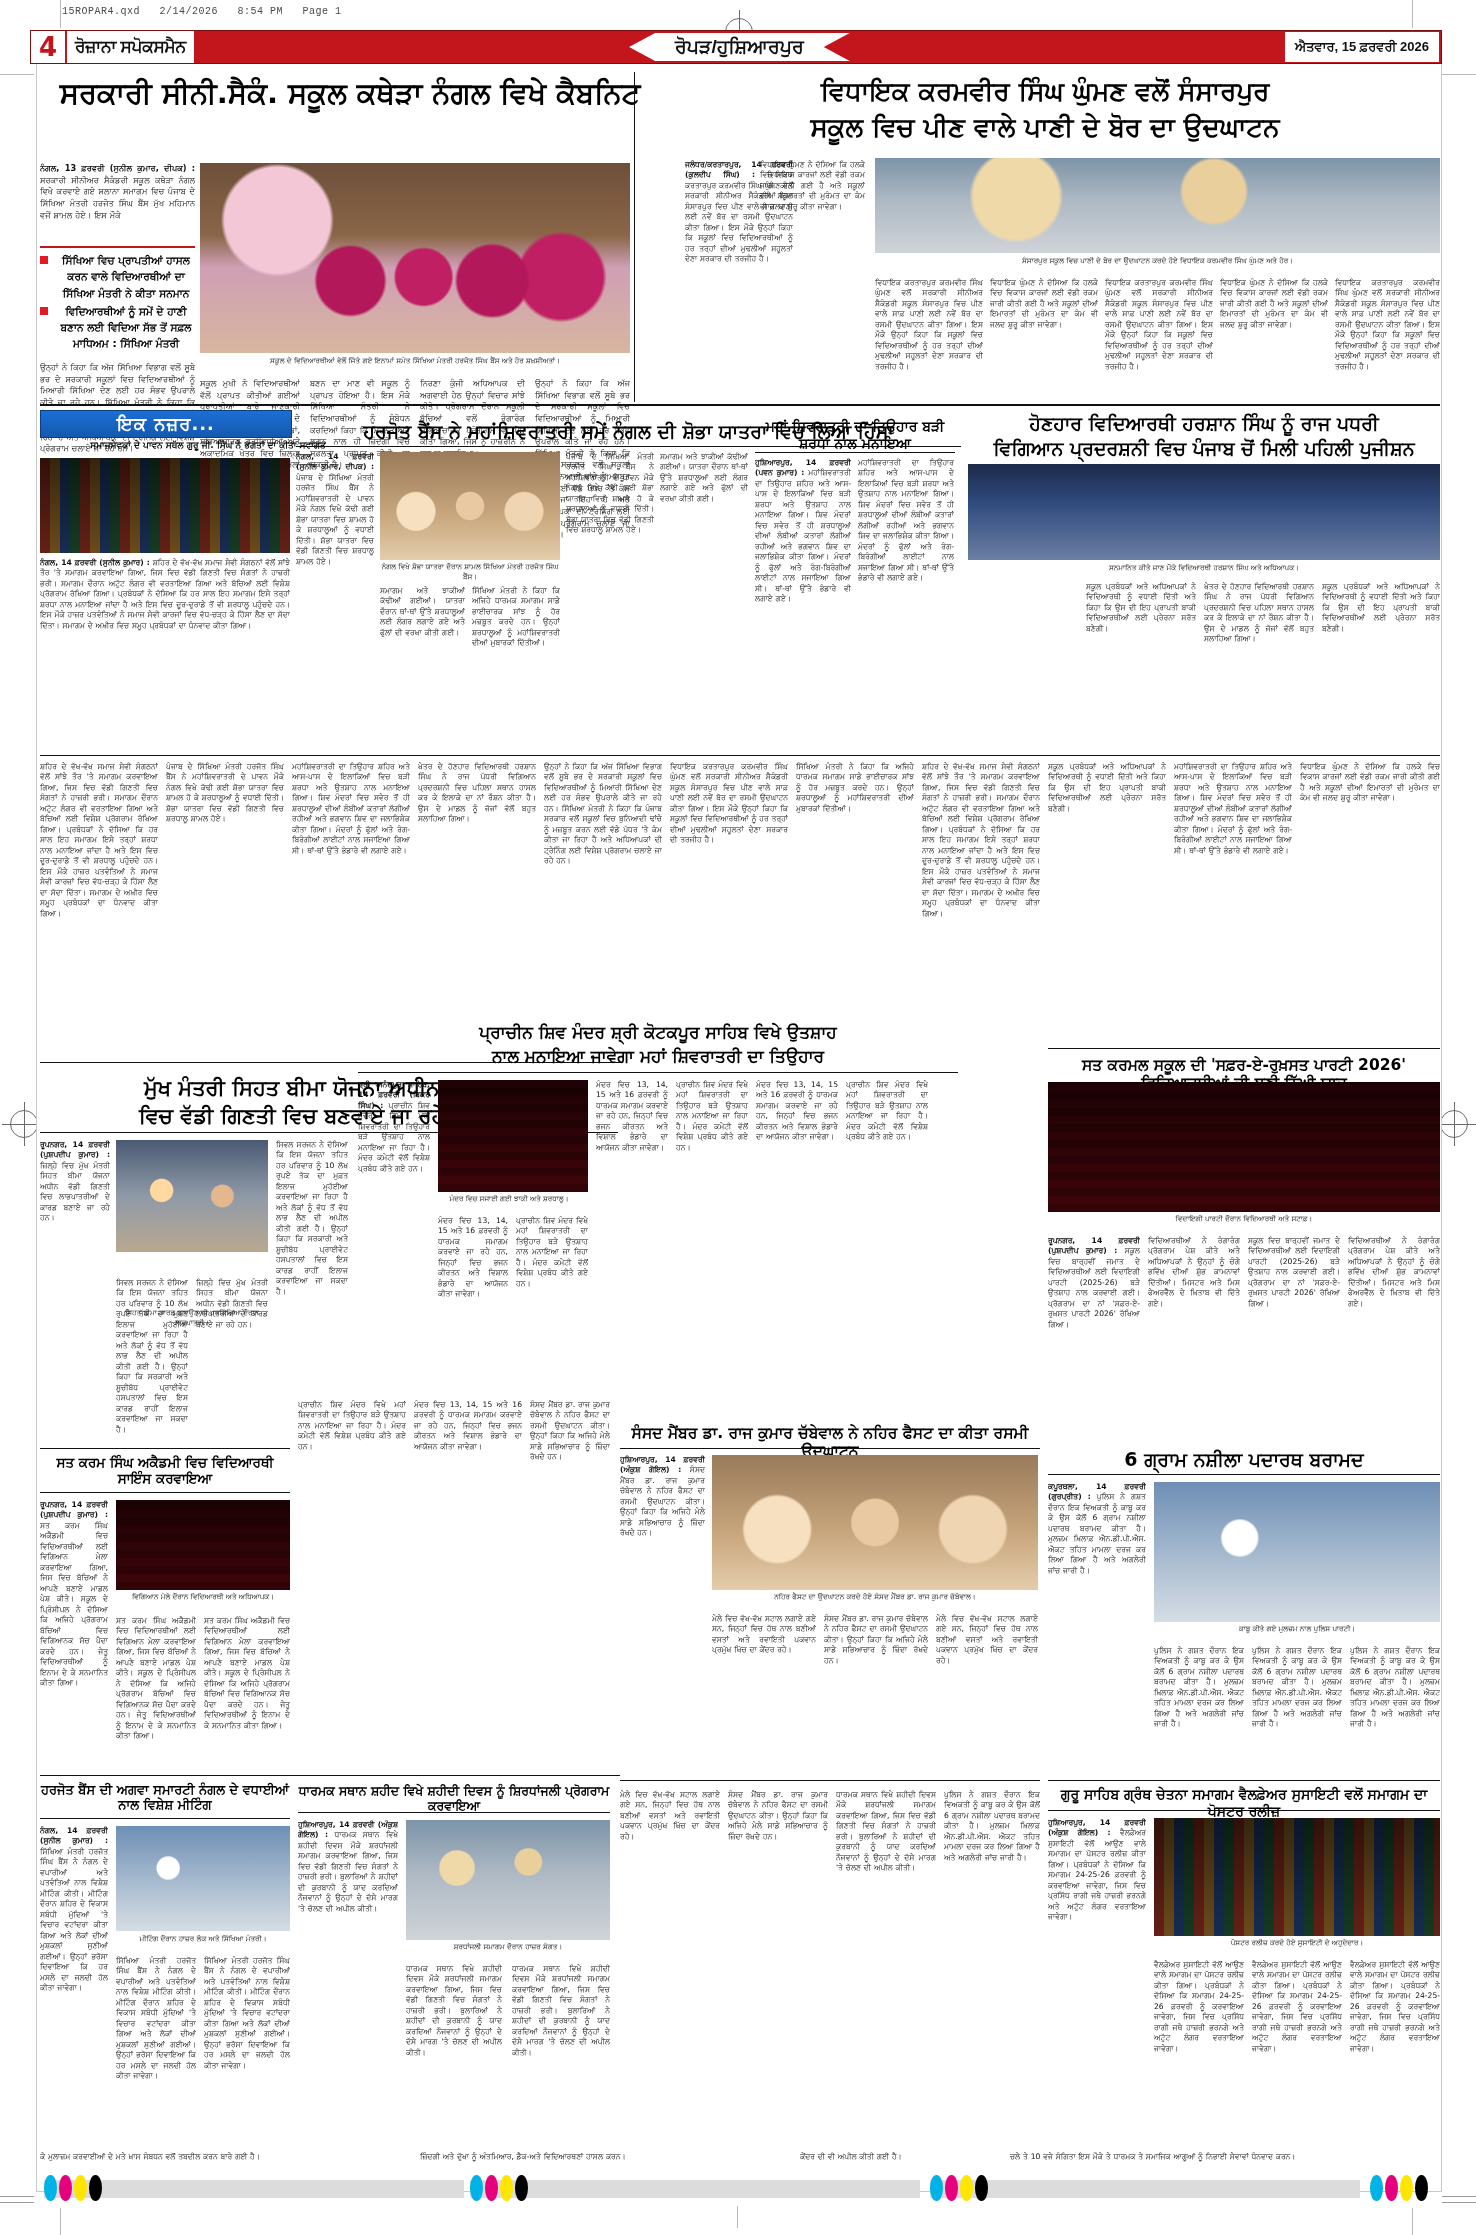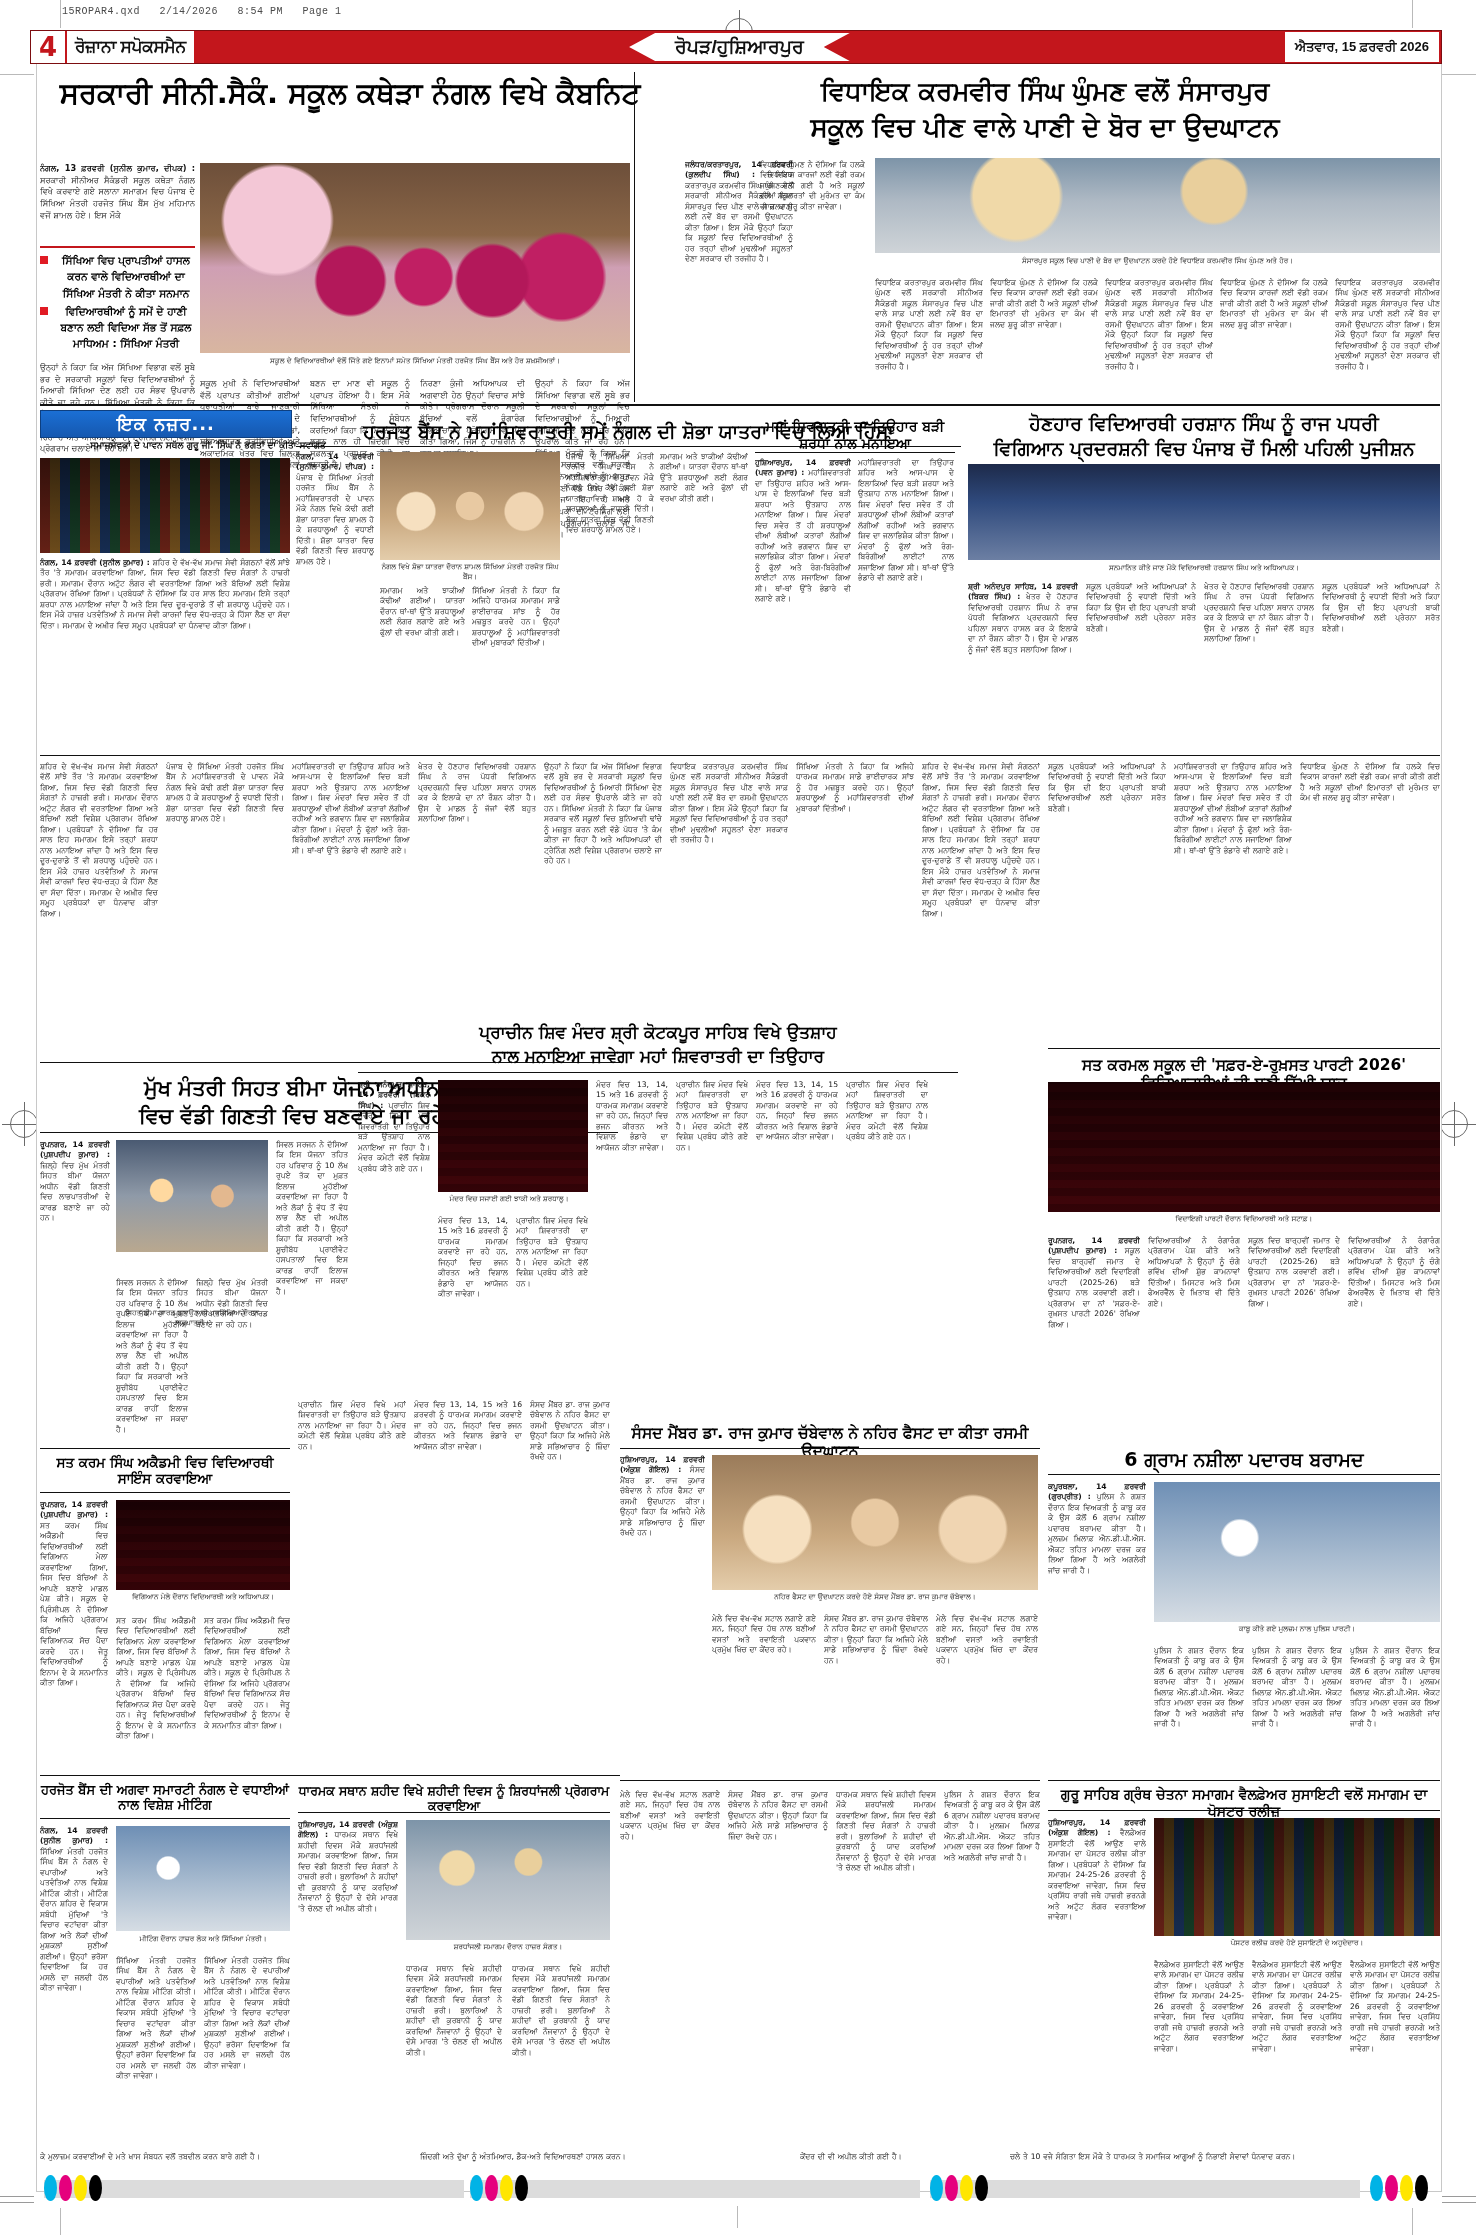--- a/index.html
+++ b/index.html
@@ -331,24 +331,20 @@
     <span>ਮਹਾਂਸ਼ਿਵਰਾਤਰੀ ਦਾ ਤਿਉਹਾਰ ਸ਼ਹਿਰ ਅਤੇ ਆਸ-ਪਾਸ ਦੇ ਇਲਾਕਿਆਂ ਵਿਚ ਬੜੀ ਸ਼ਰਧਾ ਅਤੇ ਉਤਸ਼ਾਹ ਨਾਲ ਮਨਾਇਆ ਗਿਆ। ਸ਼ਿਵ ਮੰਦਰਾਂ ਵਿਚ ਸਵੇਰ ਤੋਂ ਹੀ ਸ਼ਰਧਾਲੂਆਂ ਦੀਆਂ ਲੰਬੀਆਂ ਕਤਾਰਾਂ ਲੱਗੀਆਂ ਰਹੀਆਂ ਅਤੇ ਭਗਵਾਨ ਸ਼ਿਵ ਦਾ ਜਲਾਭਿਸ਼ੇਕ ਕੀਤਾ ਗਿਆ। ਮੰਦਰਾਂ ਨੂੰ ਫੁੱਲਾਂ ਅਤੇ ਰੰਗ-ਬਿਰੰਗੀਆਂ ਲਾਈਟਾਂ ਨਾਲ ਸਜਾਇਆ ਗਿਆ ਸੀ। ਥਾਂ-ਥਾਂ ਉੱਤੇ ਭੰਡਾਰੇ ਵੀ ਲਗਾਏ ਗਏ।</span>
   </div>
   <div class="body-col sm" style="left:858px;top:458px;width:96px;height:290px;">ਮਹਾਂਸ਼ਿਵਰਾਤਰੀ ਦਾ ਤਿਉਹਾਰ ਸ਼ਹਿਰ ਅਤੇ ਆਸ-ਪਾਸ ਦੇ ਇਲਾਕਿਆਂ ਵਿਚ ਬੜੀ ਸ਼ਰਧਾ ਅਤੇ ਉਤਸ਼ਾਹ ਨਾਲ ਮਨਾਇਆ ਗਿਆ। ਸ਼ਿਵ ਮੰਦਰਾਂ ਵਿਚ ਸਵੇਰ ਤੋਂ ਹੀ ਸ਼ਰਧਾਲੂਆਂ ਦੀਆਂ ਲੰਬੀਆਂ ਕਤਾਰਾਂ ਲੱਗੀਆਂ ਰਹੀਆਂ ਅਤੇ ਭਗਵਾਨ ਸ਼ਿਵ ਦਾ ਜਲਾਭਿਸ਼ੇਕ ਕੀਤਾ ਗਿਆ। ਮੰਦਰਾਂ ਨੂੰ ਫੁੱਲਾਂ ਅਤੇ ਰੰਗ-ਬਿਰੰਗੀਆਂ ਲਾਈਟਾਂ ਨਾਲ ਸਜਾਇਆ ਗਿਆ ਸੀ। ਥਾਂ-ਥਾਂ ਉੱਤੇ ਭੰਡਾਰੇ ਵੀ ਲਗਾਏ ਗਏ।</div>
 
   <div class="hl" style="left:968px;top:412px;width:472px;font-size:19px;">ਹੋਣਹਾਰ ਵਿਦਿਆਰਥੀ ਹਰਸ਼ਾਨ ਸਿੰਘ ਨੂੰ ਰਾਜ ਪਧਰੀ</div>
   <div class="hl" style="left:968px;top:437px;width:472px;font-size:19px;">ਵਿਗਿਆਨ ਪ੍ਰਦਰਸ਼ਨੀ ਵਿਚ ਪੰਜਾਬ ਚੋਂ ਮਿਲੀ ਪਹਿਲੀ ਪੁਜੀਸ਼ਨ</div>
   <div class="photo" style="left:968px;top:464px;width:472px;height:96px;">
     <div class="ph-inner pg6"></div>
   </div>
   <div class="caption" style="left:968px;top:563px;width:472px;">ਸਨਮਾਨਿਤ ਕੀਤੇ ਜਾਣ ਮੌਕੇ ਵਿਦਿਆਰਥੀ ਹਰਸ਼ਾਨ ਸਿੰਘ ਅਤੇ ਅਧਿਆਪਕ।</div>
-  <div class="body-col sm" style="left:968px;top:582px;width:110px;height:168px;">
-    <span style="font-weight:bold;">ਸ਼੍ਰੀ ਅਨੰਦਪੁਰ ਸਾਹਿਬ, 14 ਫ਼ਰਵਰੀ (ਬਿਕਰ ਸਿੰਘ) :</span>
-    <span>ਖੇਤਰ ਦੇ ਹੋਣਹਾਰ ਵਿਦਿਆਰਥੀ ਹਰਸ਼ਾਨ ਸਿੰਘ ਨੇ ਰਾਜ ਪੱਧਰੀ ਵਿਗਿਆਨ ਪ੍ਰਦਰਸ਼ਨੀ ਵਿਚ ਪਹਿਲਾ ਸਥਾਨ ਹਾਸਲ ਕਰ ਕੇ ਇਲਾਕੇ ਦਾ ਨਾਂ ਰੌਸ਼ਨ ਕੀਤਾ ਹੈ। ਉਸ ਦੇ ਮਾਡਲ ਨੂੰ ਜੱਜਾਂ ਵੱਲੋਂ ਬਹੁਤ ਸਲਾਹਿਆ ਗਿਆ।</span>
-  </div>
   <div class="body-col sm" style="left:1086px;top:582px;width:110px;height:168px;">ਸਕੂਲ ਪ੍ਰਬੰਧਕਾਂ ਅਤੇ ਅਧਿਆਪਕਾਂ ਨੇ ਵਿਦਿਆਰਥੀ ਨੂੰ ਵਧਾਈ ਦਿੱਤੀ ਅਤੇ ਕਿਹਾ ਕਿ ਉਸ ਦੀ ਇਹ ਪ੍ਰਾਪਤੀ ਬਾਕੀ ਵਿਦਿਆਰਥੀਆਂ ਲਈ ਪ੍ਰੇਰਨਾ ਸਰੋਤ ਬਣੇਗੀ।</div>
   <div class="body-col sm" style="left:1204px;top:582px;width:110px;height:168px;">ਖੇਤਰ ਦੇ ਹੋਣਹਾਰ ਵਿਦਿਆਰਥੀ ਹਰਸ਼ਾਨ ਸਿੰਘ ਨੇ ਰਾਜ ਪੱਧਰੀ ਵਿਗਿਆਨ ਪ੍ਰਦਰਸ਼ਨੀ ਵਿਚ ਪਹਿਲਾ ਸਥਾਨ ਹਾਸਲ ਕਰ ਕੇ ਇਲਾਕੇ ਦਾ ਨਾਂ ਰੌਸ਼ਨ ਕੀਤਾ ਹੈ। ਉਸ ਦੇ ਮਾਡਲ ਨੂੰ ਜੱਜਾਂ ਵੱਲੋਂ ਬਹੁਤ ਸਲਾਹਿਆ ਗਿਆ।</div>
   <div class="body-col sm" style="left:1322px;top:582px;width:118px;height:168px;">ਸਕੂਲ ਪ੍ਰਬੰਧਕਾਂ ਅਤੇ ਅਧਿਆਪਕਾਂ ਨੇ ਵਿਦਿਆਰਥੀ ਨੂੰ ਵਧਾਈ ਦਿੱਤੀ ਅਤੇ ਕਿਹਾ ਕਿ ਉਸ ਦੀ ਇਹ ਪ੍ਰਾਪਤੀ ਬਾਕੀ ਵਿਦਿਆਰਥੀਆਂ ਲਈ ਪ੍ਰੇਰਨਾ ਸਰੋਤ ਬਣੇਗੀ।</div>
 
   <div class="rule" style="left:40px;top:755px;width:1400px;height:1px;"></div>
 
   <div class="body-col sm" style="left:40px;top:762px;width:118px;height:295px;">ਸ਼ਹਿਰ ਦੇ ਵੱਖ-ਵੱਖ ਸਮਾਜ ਸੇਵੀ ਸੰਗਠਨਾਂ ਵੱਲੋਂ ਸਾਂਝੇ ਤੌਰ 'ਤੇ ਸਮਾਗਮ ਕਰਵਾਇਆ ਗਿਆ, ਜਿਸ ਵਿਚ ਵੱਡੀ ਗਿਣਤੀ ਵਿਚ ਸੰਗਤਾਂ ਨੇ ਹਾਜ਼ਰੀ ਭਰੀ। ਸਮਾਗਮ ਦੌਰਾਨ ਅਟੁੱਟ ਲੰਗਰ ਵੀ ਵਰਤਾਇਆ ਗਿਆ ਅਤੇ ਬੱਚਿਆਂ ਲਈ ਵਿਸ਼ੇਸ਼ ਪ੍ਰੋਗਰਾਮ ਰੱਖਿਆ ਗਿਆ। ਪ੍ਰਬੰਧਕਾਂ ਨੇ ਦੱਸਿਆ ਕਿ ਹਰ ਸਾਲ ਇਹ ਸਮਾਗਮ ਇਸੇ ਤਰ੍ਹਾਂ ਸ਼ਰਧਾ ਨਾਲ ਮਨਾਇਆ ਜਾਂਦਾ ਹੈ ਅਤੇ ਇਸ ਵਿਚ ਦੂਰ-ਦੁਰਾਡੇ ਤੋਂ ਵੀ ਸ਼ਰਧਾਲੂ ਪਹੁੰਚਦੇ ਹਨ। ਇਸ ਮੌਕੇ ਹਾਜ਼ਰ ਪਤਵੰਤਿਆਂ ਨੇ ਸਮਾਜ ਸੇਵੀ ਕਾਰਜਾਂ ਵਿਚ ਵੱਧ-ਚੜ੍ਹ ਕੇ ਹਿੱਸਾ ਲੈਣ ਦਾ ਸੱਦਾ ਦਿੱਤਾ। ਸਮਾਗਮ ਦੇ ਅਖ਼ੀਰ ਵਿਚ ਸਮੂਹ ਪ੍ਰਬੰਧਕਾਂ ਦਾ ਧੰਨਵਾਦ ਕੀਤਾ ਗਿਆ।</div>
   <div class="body-col sm" style="left:166px;top:762px;width:118px;height:295px;">ਪੰਜਾਬ ਦੇ ਸਿੱਖਿਆ ਮੰਤਰੀ ਹਰਜੋਤ ਸਿੰਘ ਬੈਂਸ ਨੇ ਮਹਾਂਸ਼ਿਵਰਾਤਰੀ ਦੇ ਪਾਵਨ ਮੌਕੇ ਨੰਗਲ ਵਿਖੇ ਕੱਢੀ ਗਈ ਸ਼ੋਭਾ ਯਾਤਰਾ ਵਿਚ ਸ਼ਾਮਲ ਹੋ ਕੇ ਸ਼ਰਧਾਲੂਆਂ ਨੂੰ ਵਧਾਈ ਦਿੱਤੀ। ਸ਼ੋਭਾ ਯਾਤਰਾ ਵਿਚ ਵੱਡੀ ਗਿਣਤੀ ਵਿਚ ਸ਼ਰਧਾਲੂ ਸ਼ਾਮਲ ਹੋਏ।</div>
   <div class="body-col sm" style="left:292px;top:762px;width:118px;height:295px;">ਮਹਾਂਸ਼ਿਵਰਾਤਰੀ ਦਾ ਤਿਉਹਾਰ ਸ਼ਹਿਰ ਅਤੇ ਆਸ-ਪਾਸ ਦੇ ਇਲਾਕਿਆਂ ਵਿਚ ਬੜੀ ਸ਼ਰਧਾ ਅਤੇ ਉਤਸ਼ਾਹ ਨਾਲ ਮਨਾਇਆ ਗਿਆ। ਸ਼ਿਵ ਮੰਦਰਾਂ ਵਿਚ ਸਵੇਰ ਤੋਂ ਹੀ ਸ਼ਰਧਾਲੂਆਂ ਦੀਆਂ ਲੰਬੀਆਂ ਕਤਾਰਾਂ ਲੱਗੀਆਂ ਰਹੀਆਂ ਅਤੇ ਭਗਵਾਨ ਸ਼ਿਵ ਦਾ ਜਲਾਭਿਸ਼ੇਕ ਕੀਤਾ ਗਿਆ। ਮੰਦਰਾਂ ਨੂੰ ਫੁੱਲਾਂ ਅਤੇ ਰੰਗ-ਬਿਰੰਗੀਆਂ ਲਾਈਟਾਂ ਨਾਲ ਸਜਾਇਆ ਗਿਆ ਸੀ। ਥਾਂ-ਥਾਂ ਉੱਤੇ ਭੰਡਾਰੇ ਵੀ ਲਗਾਏ ਗਏ।</div>
   <div class="body-col sm" style="left:418px;top:762px;width:118px;height:295px;">ਖੇਤਰ ਦੇ ਹੋਣਹਾਰ ਵਿਦਿਆਰਥੀ ਹਰਸ਼ਾਨ ਸਿੰਘ ਨੇ ਰਾਜ ਪੱਧਰੀ ਵਿਗਿਆਨ ਪ੍ਰਦਰਸ਼ਨੀ ਵਿਚ ਪਹਿਲਾ ਸਥਾਨ ਹਾਸਲ ਕਰ ਕੇ ਇਲਾਕੇ ਦਾ ਨਾਂ ਰੌਸ਼ਨ ਕੀਤਾ ਹੈ। ਉਸ ਦੇ ਮਾਡਲ ਨੂੰ ਜੱਜਾਂ ਵੱਲੋਂ ਬਹੁਤ ਸਲਾਹਿਆ ਗਿਆ।</div>

